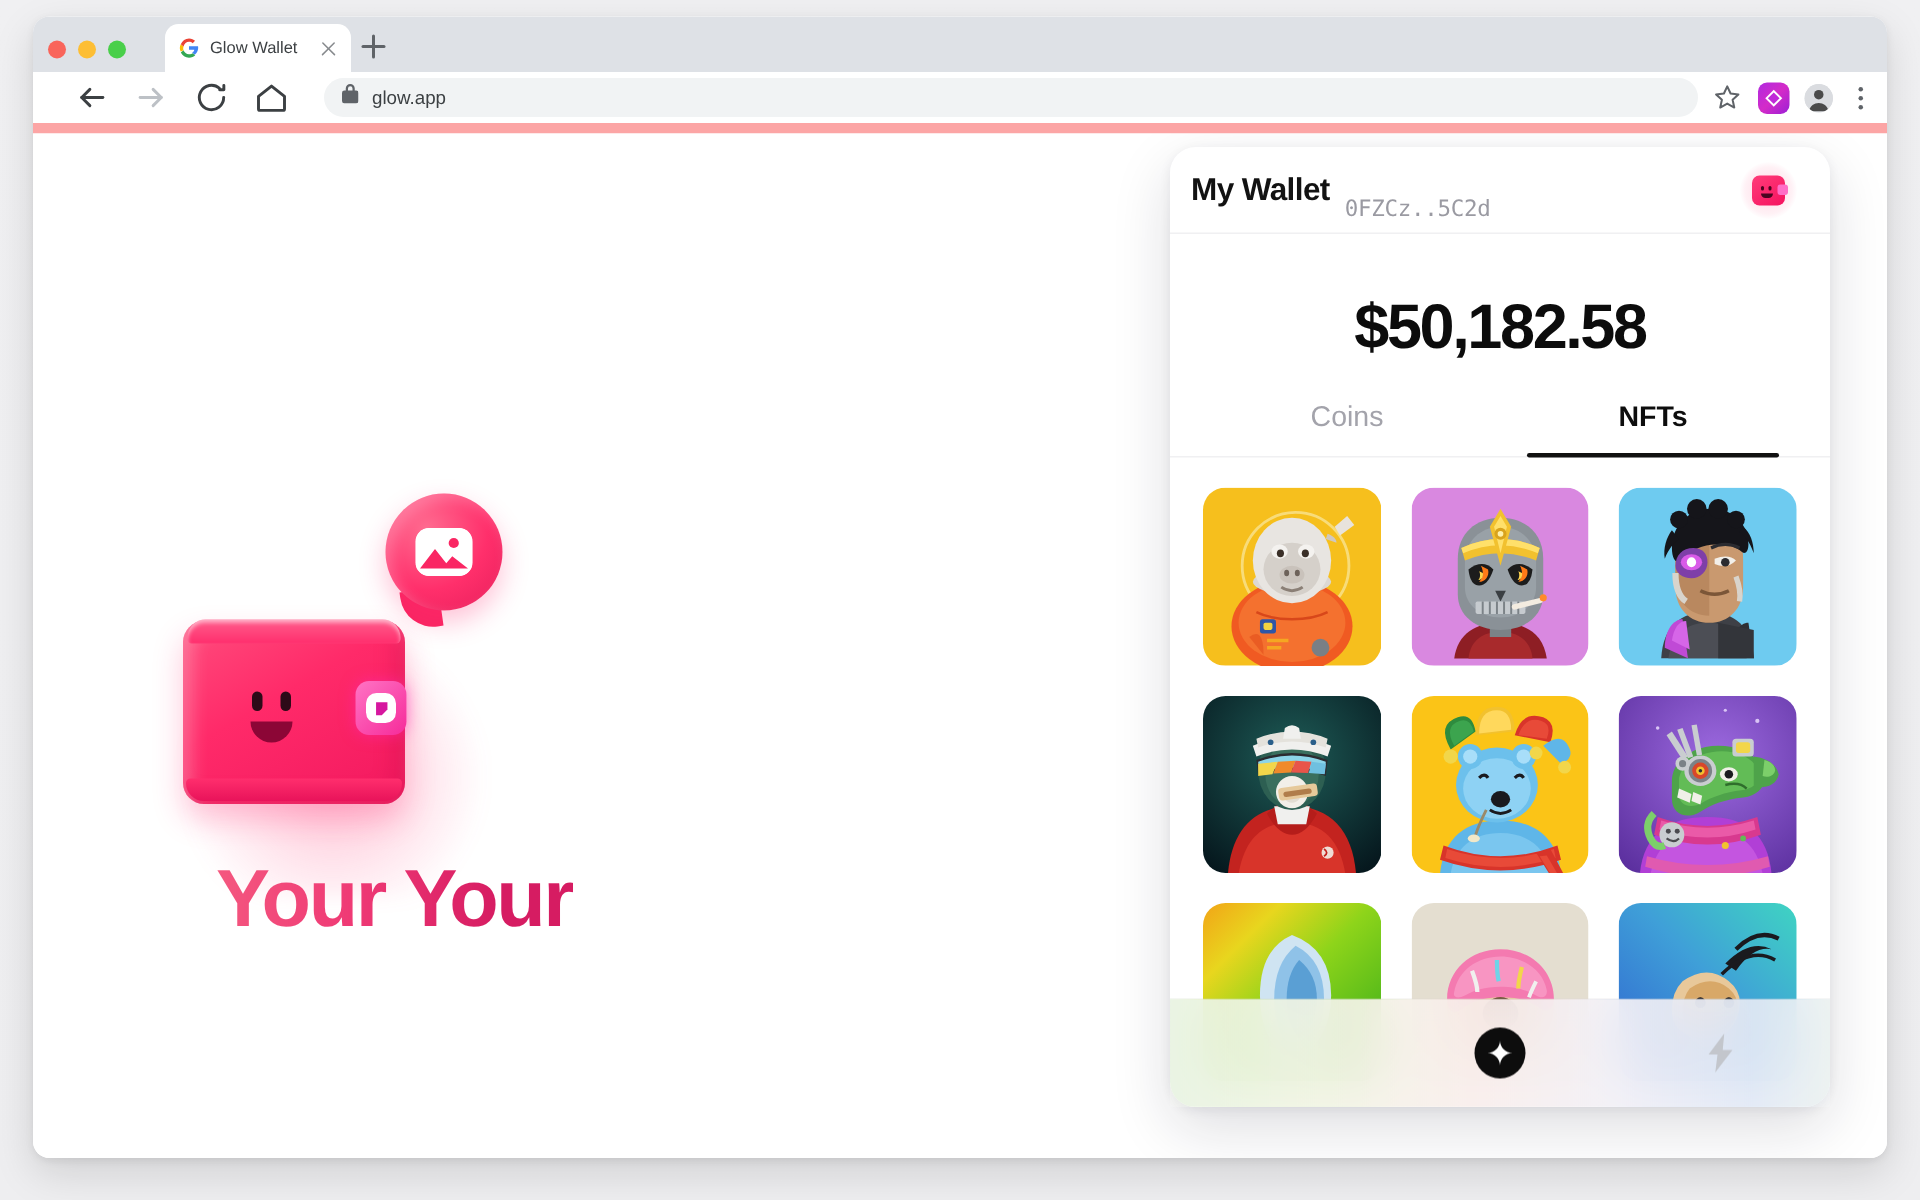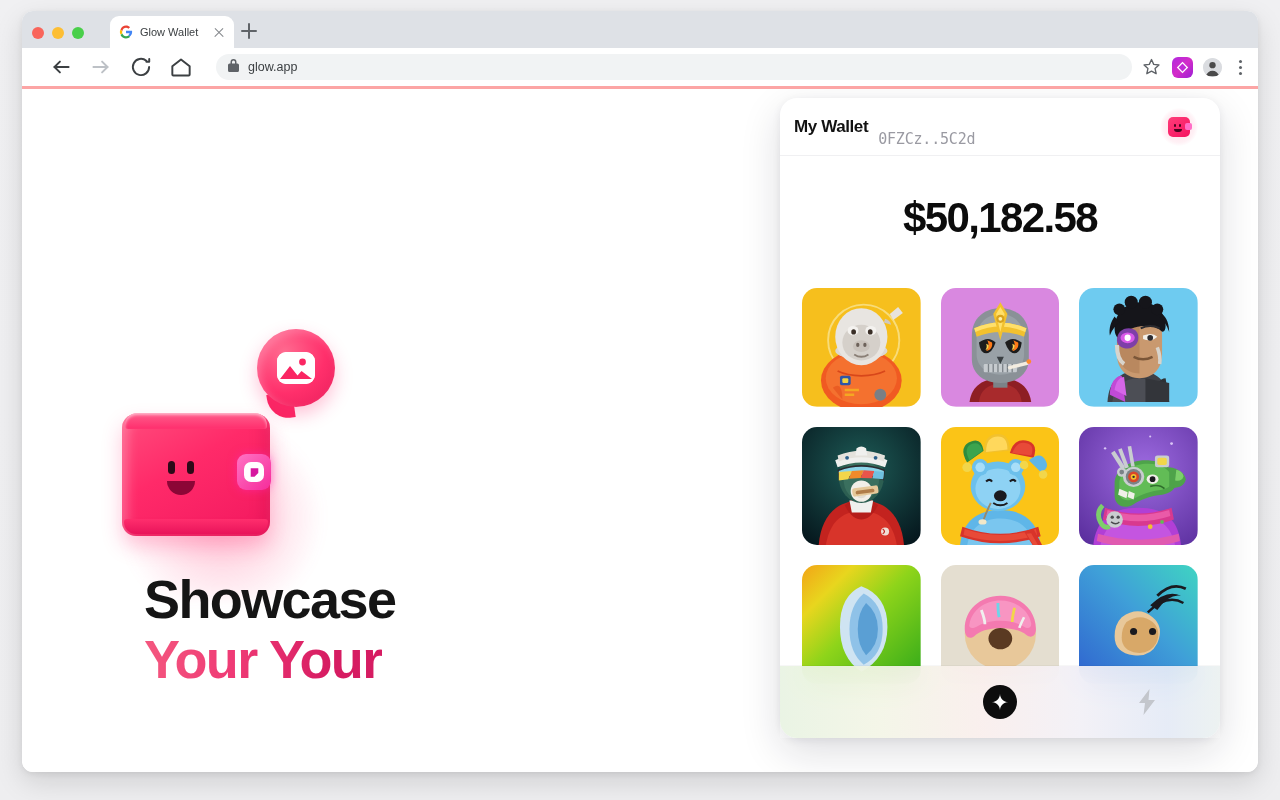--- a/index.html
+++ b/index.html
@@ -83,21 +83,21 @@
   #new-tab-btn:before, #new-tab-btn:after {
     content: ""; position: absolute; background: #5f6368; border-radius: 1px;
   }
   #new-tab-btn:before { left: 3px; top: 10.4px; width: 16px; height: 1.6px; }
   #new-tab-btn:after  { top: 3px; left: 10.4px; height: 16px; width: 1.6px; }
 
   
   #toolbar {
     height: 41px;
     background: #ffffff;
-    border-bottom: 3px solid #fca5a5;
+    border-bottom: 7px solid #fca5a5;
     display: flex; align-items: center;
     padding: 0 10px 0 26px;
     gap: 0;
   }
   .nav-icon {
     width: 26px; height: 26px;
     margin-right: 14px;
     position: relative;
     flex: 0 0 26px;
   }
@@ -277,21 +277,21 @@
     display: flex; flex-direction: column;
   }
   #popup-header {
     height: 58px;
     flex: 0 0 58px;
     display: flex; align-items: center;
     padding: 0 22px 0 14px;
     border-bottom: 1px solid #f0f0f2;
   }
   #popup-title {
-    font-size: 17px; font-weight: bold; color: #121212;
+    font-size: 21px; font-weight: bold; color: #121212;
     letter-spacing: -0.4px;
   }
   #popup-address {
     font-family: "DejaVu Sans Mono", "Liberation Mono", monospace;
     font-size: 15px; color: #9a9aa2;
     margin-left: 10px;
     letter-spacing: -0.2px;
     margin-top: 24px;
   }
   #popup-avatar {
@@ -519,41 +519,44 @@
         <div id="wallet-clasp">
           <div id="wallet-clasp-inner">
             <svg width="13" height="13" viewBox="0 0 24 24">
                 <path fill="#d6179f" d="M5 4h14v9l-7 7H5z"></path>
               </svg>
           </div>
         </div>
       </div>
 
       <div id="headline">
-        <div class="line1">Showcase</div>
         <div class="line2">Your Your</div>
       </div>
 
       <div id="wallet-popup">
 
         <div id="popup-header">
           <span id="popup-title">My Wallet</span>
           <span id="popup-address">0FZCz..5C2d</span>
           <span id="popup-avatar">
             <span id="popup-avatar-inner">
               <i class="e l"></i>
                 <i class="e r"></i>
                 <i class="m"></i>
                 <i class="c"></i>
             </span>
           </span>
         </div>
 
         <div id="balance">$50,182.58</div>
 
+        <div id="tabs">
+          <div class="wtab inactive">Coins</div>
+          <div class="wtab active">NFTs</div>
+        </div>
 
         <div id="nft-grid-wrap">
           <div id="nft-grid">
 
             <div class="nft-tile">
               <svg viewBox="0 0 100 100" preserveAspectRatio="xMidYMid slice">
                 <rect width="100" height="100" fill="#f6bf1d"></rect>
                 <circle cx="52" cy="44" r="30" fill="none" stroke="#f8e08a" stroke-width="1.6" opacity=".85"></circle>
                 <path d="M74 22l7-6 4 5-8 6z" fill="#e8e3dc"></path>
                 <path d="M70 26c3 1 5 3 5 5l-6-2z" fill="#cfc8c0"></path>

